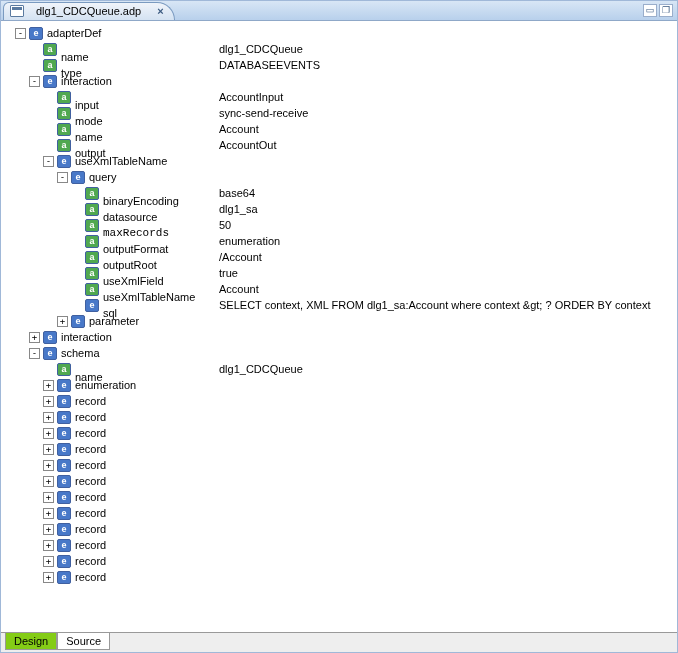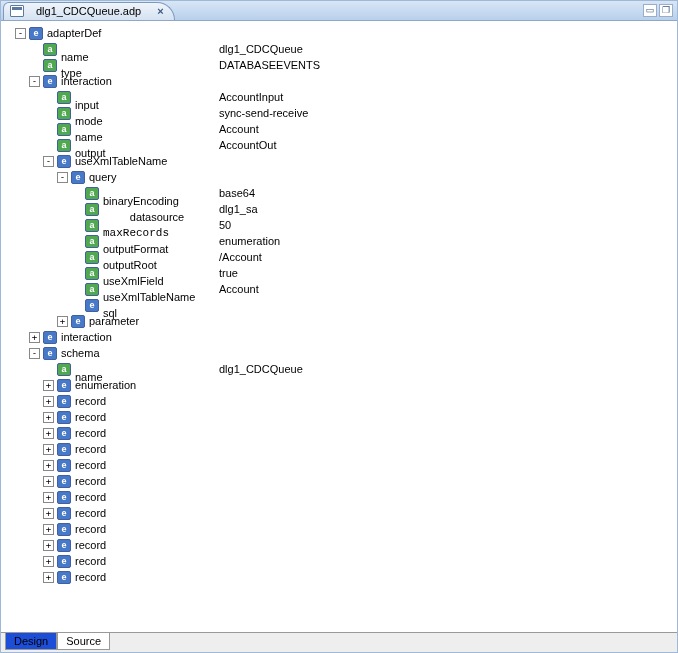--- a/index.html
+++ b/index.html
@@ -127,21 +127,21 @@
     height: 20px;
     display: flex;
     align-items: flex-start;
     border-top: 1px solid #999;
     background: #eee;
     padding-left: 4px;
   }
   .ftab {
     padding: 2px 8px;
     font-size: 11px;
-    background: #1d4ed8;
+    background: #84cc16;
     border: 1px solid #999;
     border-top: none;
     margin-right: 0px;
     cursor: pointer;
   }
   .ftab.active {
     background: #fff;
   }
 </style>
 </head>
@@ -230,21 +230,21 @@
       <span class="indent" style="width: 70px;"></span>
       <span class="toggle-space"></span>
       <span class="badge badge-a">a</span>
       <span class="label label-col" style="width: 108px;">binaryEncoding</span>
       <span class="value">base64</span>
     </div>
     <div class="row">
       <span class="indent" style="width: 70px;"></span>
       <span class="toggle-space"></span>
       <span class="badge badge-a">a</span>
-      <span class="label label-col" style="width: 108px; text-align: center;">datasource</span>
+      <span class="label label-col" style="width: 108px;">datasource</span>
       <span class="value">dlg1_sa</span>
     </div>
     <div class="row">
       <span class="indent" style="width: 70px;"></span>
       <span class="toggle-space"></span>
       <span class="badge badge-a">a</span>
       <span class="label label-col" style="width: 108px; font-family: Liberation Mono, monospace;">maxRecords</span>
       <span class="value">50</span>
     </div>
     <div class="row">
@@ -273,20 +273,21 @@
       <span class="toggle-space"></span>
       <span class="badge badge-a">a</span>
       <span class="label label-col" style="width: 108px;">useXmlTableName</span>
       <span class="value">Account</span>
     </div>
     <div class="row">
       <span class="indent" style="width: 70px;"></span>
       <span class="toggle-space"></span>
       <span class="badge badge-e">e</span>
       <span class="label label-col" style="width: 108px;">sql</span>
+      <span class="value">SELECT context, XML FROM dlg1_sa:Account where context &amp;gt; ? ORDER BY context</span>
     </div>
     <div class="row">
       <span class="indent" style="width: 56px;"></span>
       <span class="toggle">+</span>
       <span class="badge badge-e">e</span>
       <span class="label">parameter</span>
     </div>
     <div class="row">
       <span class="indent" style="width: 28px;"></span>
       <span class="toggle">+</span>

